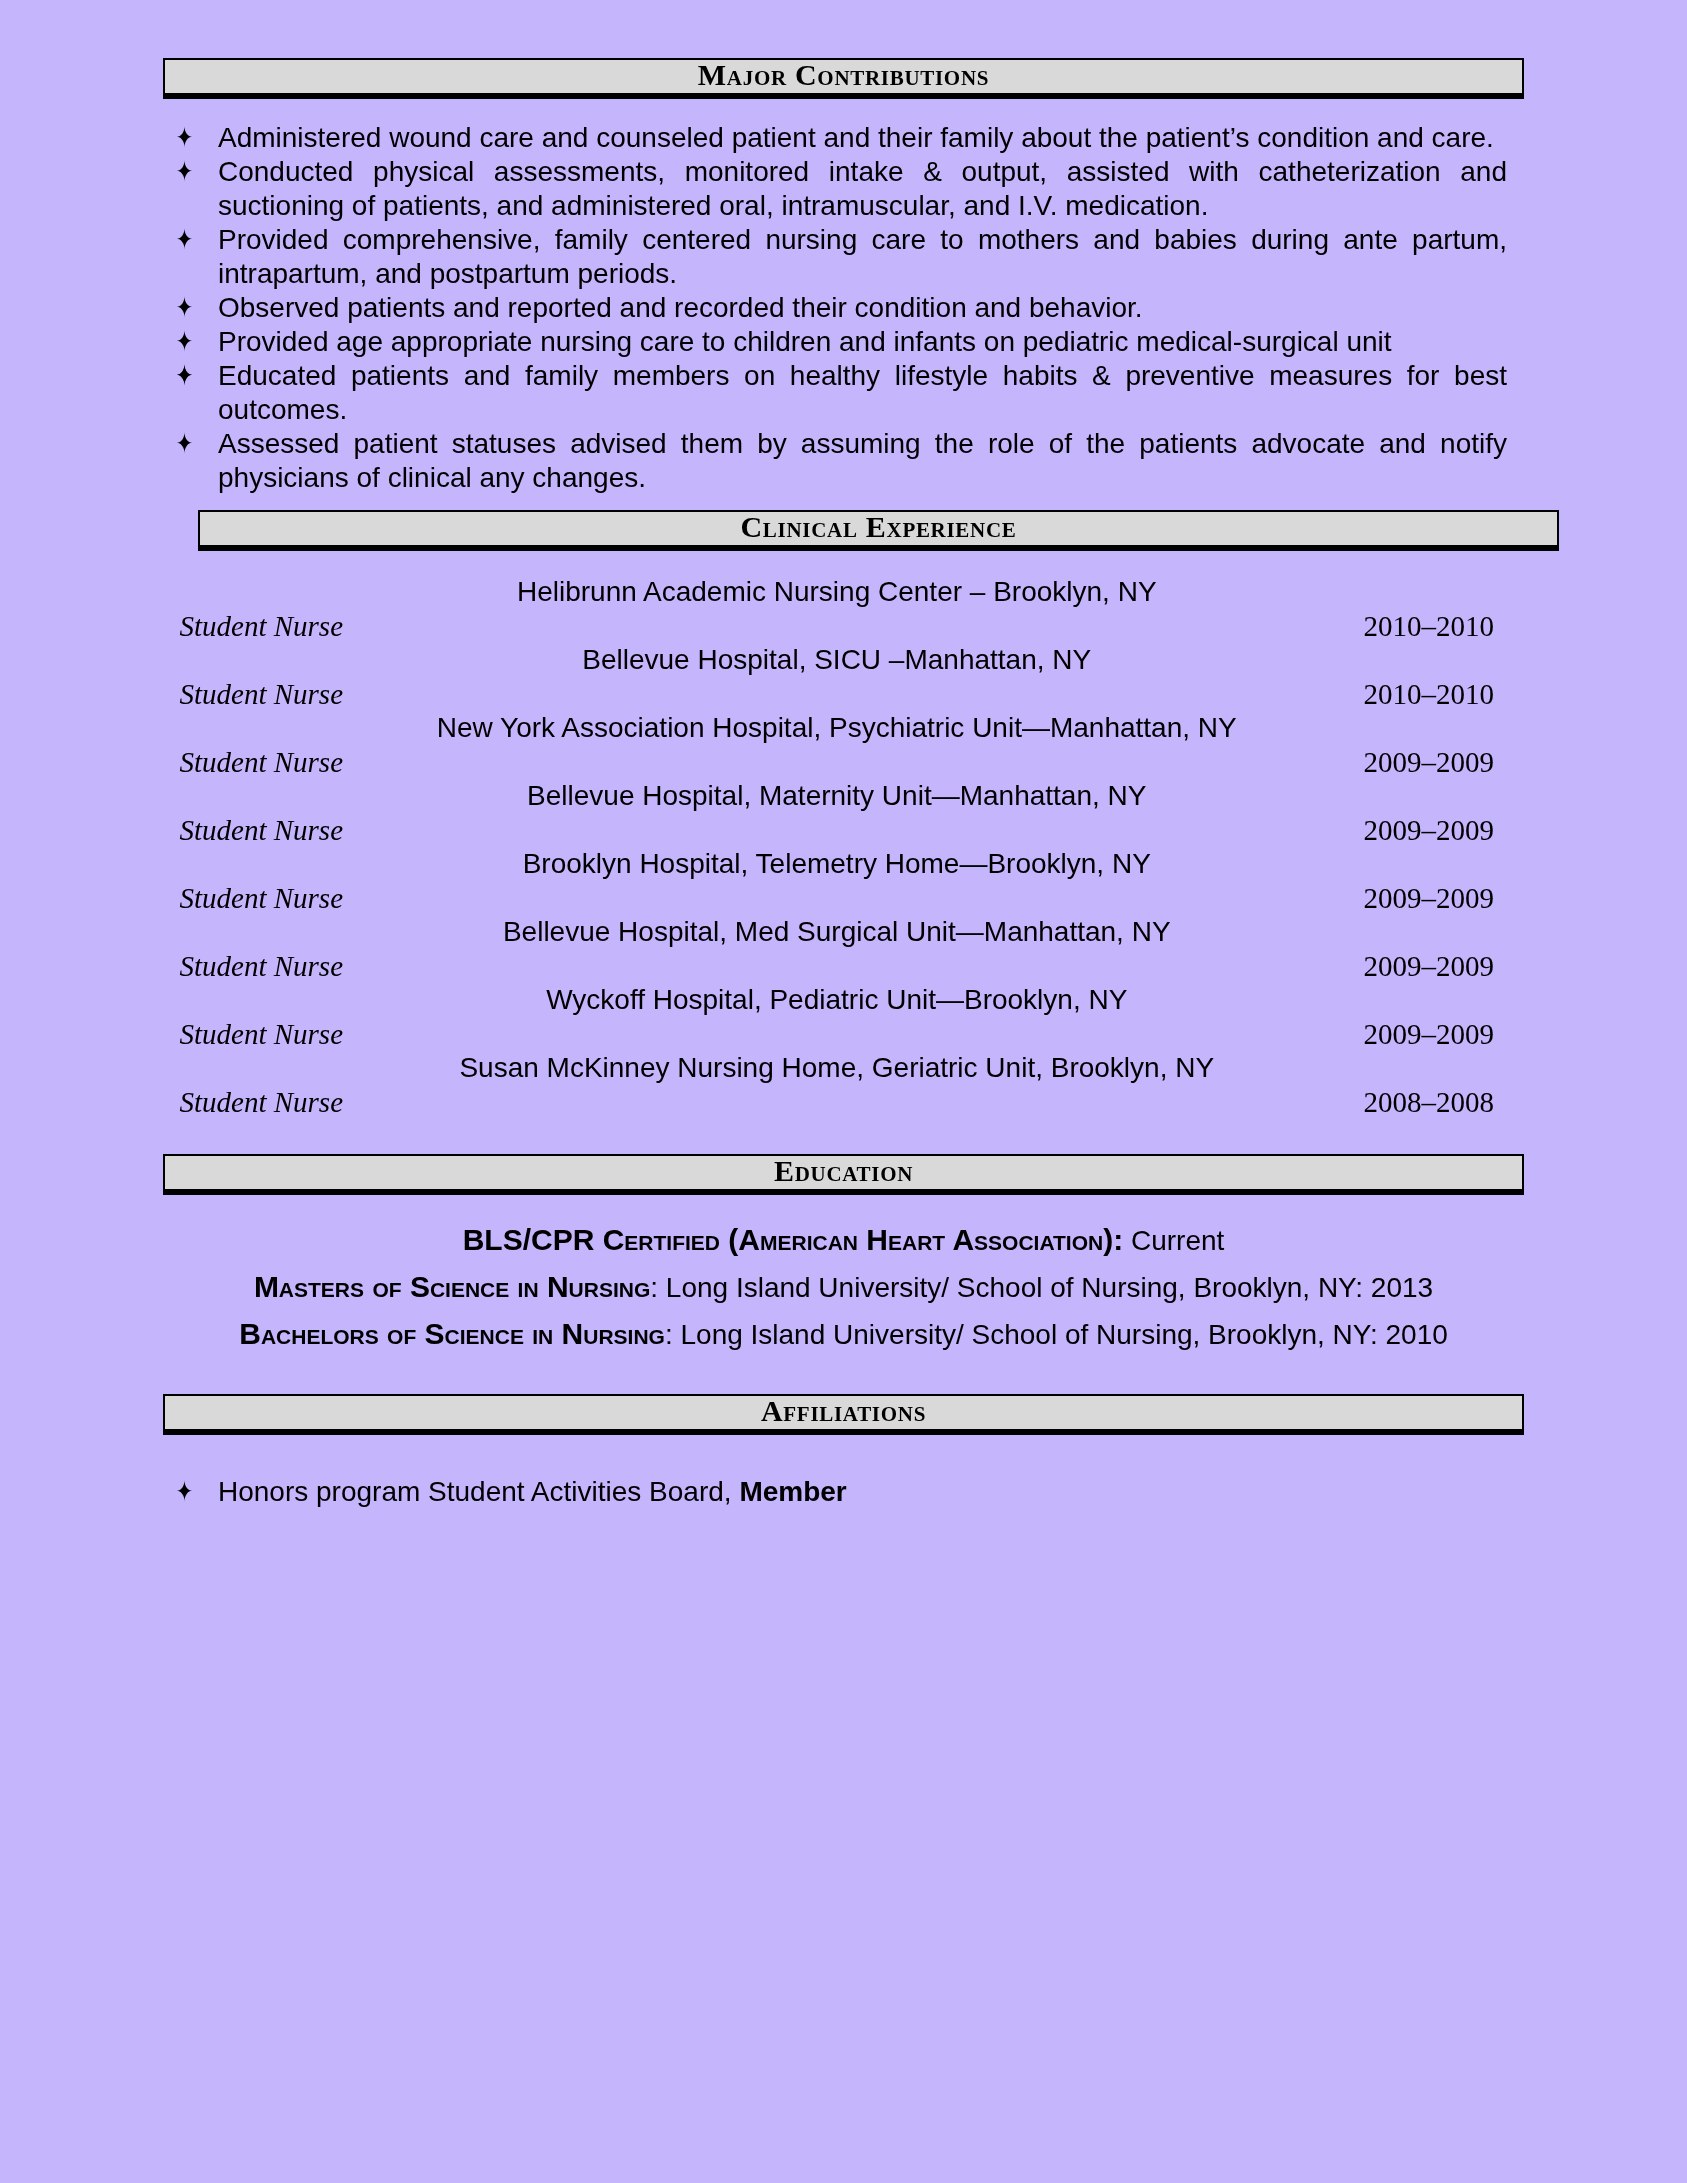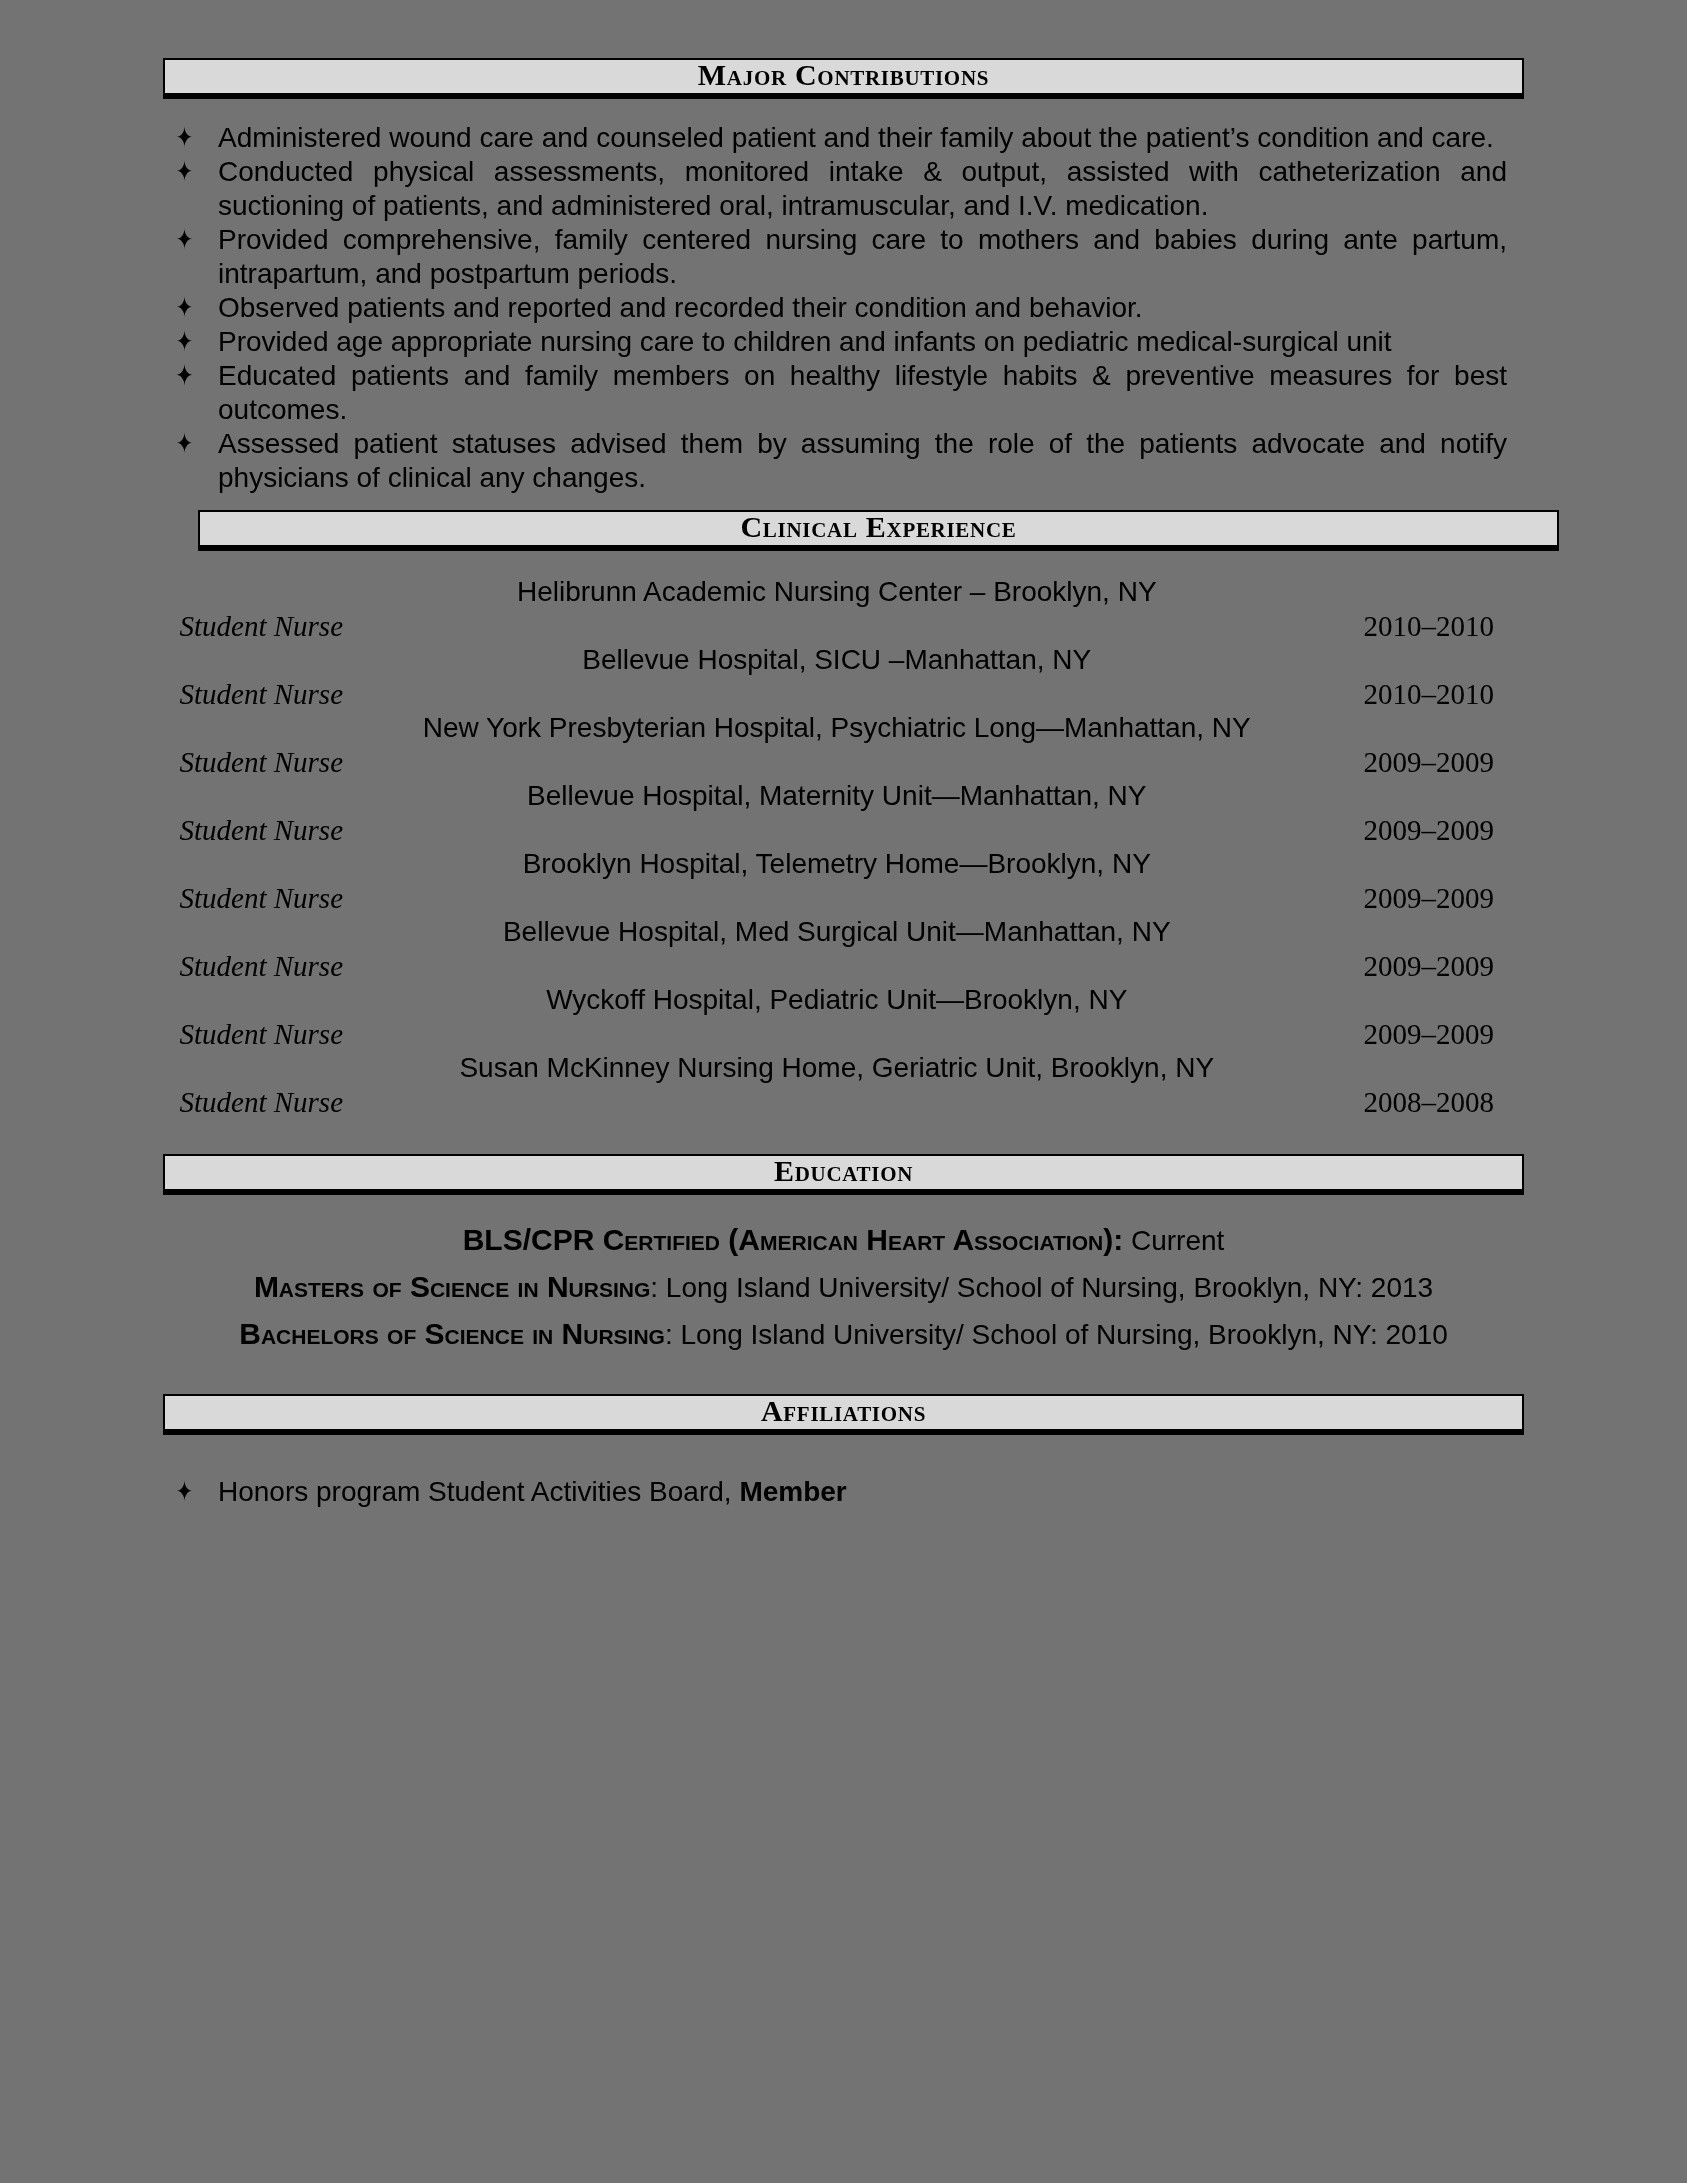--- a/index.html
+++ b/index.html
@@ -6,21 +6,21 @@
     margin: 0;
     padding: 0;
     background: #ffffff;
   }
   .page {
     position: relative;
     width: 1687px;
     height: 2183px;
     box-sizing: border-box;
     padding: 58px 163px 0 163px;
-    background: #737373;
+    background: #c4b5fd;
     color: #000000;
     font-family: "Liberation Sans", sans-serif;
     overflow: hidden;
   }
   
   .section-bar {
     box-sizing: border-box;
     width: 100%;
     height: 41px;
     background: #d9d9d9;
@@ -160,21 +160,21 @@
 
     <div class="entry">
       <div class="employer">Bellevue Hospital, SICU –Manhattan, NY</div>
       <div class="role-row">
         <span class="role">Student Nurse</span>
         <span class="dates">2010–2010</span>
       </div>
     </div>
 
     <div class="entry">
-      <div class="employer">New York Presbyterian Hospital, Psychiatric Long—Manhattan, NY</div>
+      <div class="employer">New York Association Hospital, Psychiatric Unit—Manhattan, NY</div>
       <div class="role-row">
         <span class="role">Student Nurse</span>
         <span class="dates">2009–2009</span>
       </div>
     </div>
 
     <div class="entry">
       <div class="employer">Bellevue Hospital, Maternity Unit—Manhattan, NY</div>
       <div class="role-row">
         <span class="role">Student Nurse</span>

